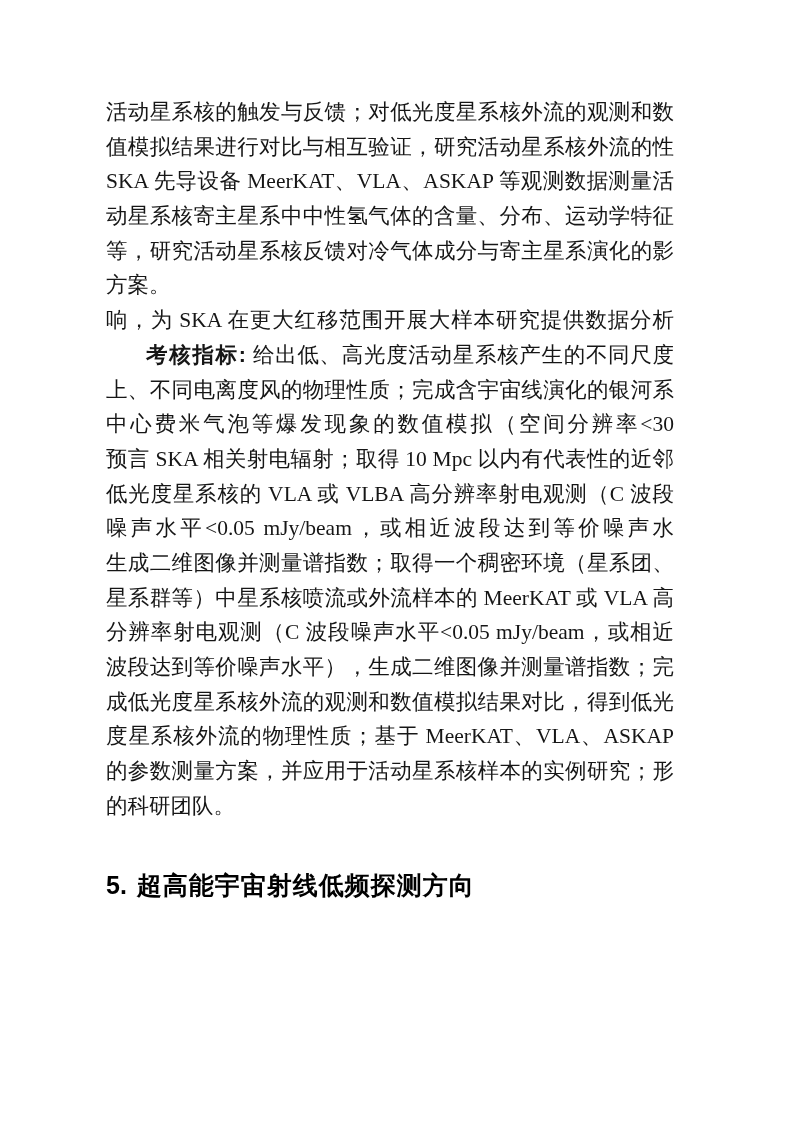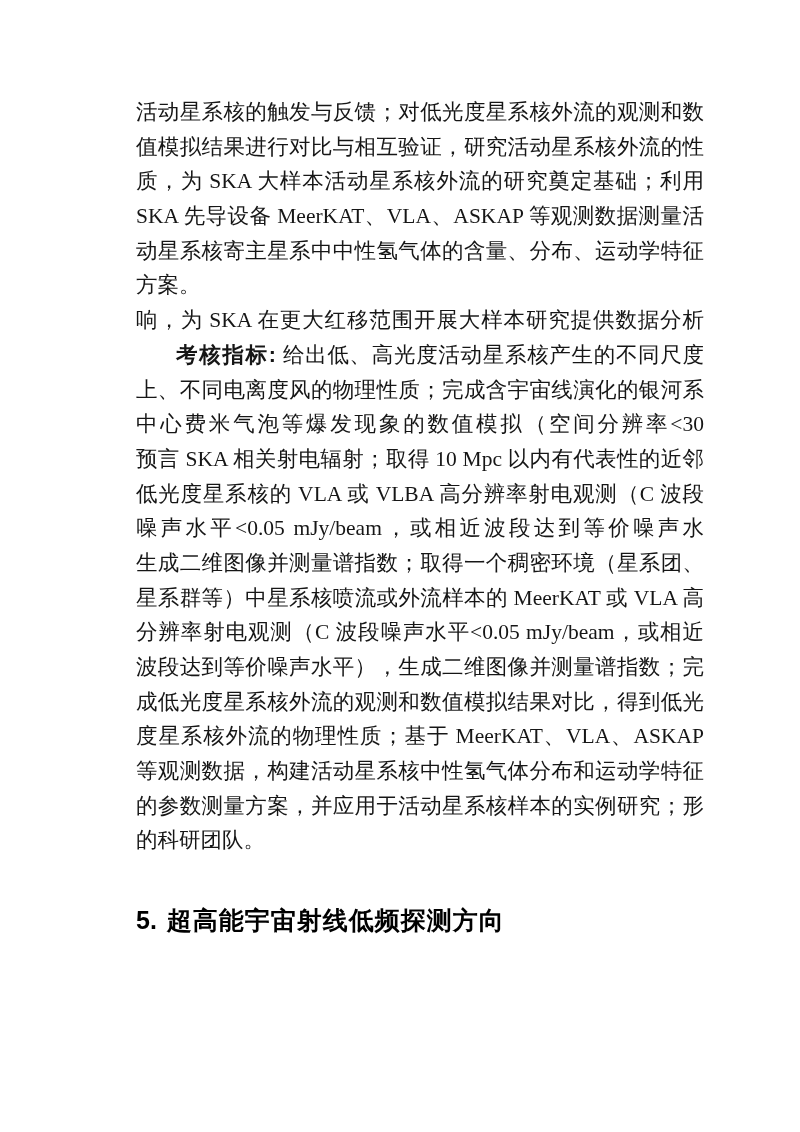--- a/index.html
+++ b/index.html
@@ -11,21 +11,21 @@
     position: relative;
     width: 800px;
     height: 1132px;
     background: #ffffff;
     overflow: hidden;
     font-family: "Liberation Serif", "DejaVu Serif", serif;
     color: #161616;
   }
   .text-block {
     position: absolute;
-    left: 136px;
+    left: 106px;
     top: 95px;
     width: 568px;
   }
   .para {
     margin: 0;
     padding: 0;
   }
   .line {
     font-size: 21.5px;
     line-height: 34.7px;
@@ -63,39 +63,38 @@
 </style>
 </head>
 <body>
 
 <div class="page">
   <div class="text-block">
     <div id="paragraphs">
         <div class="para">
           <div class="line">活动星系核的触发与反馈；对低光度星系核外流的观测和数</div>
           <div class="line">值模拟结果进行对比与相互验证，研究活动星系核外流的性</div>
-          <div class="line">质，为 SKA 大样本活动星系核外流的研究奠定基础；利用</div>
           <div class="line">SKA 先导设备 MeerKAT、VLA、ASKAP 等观测数据测量活</div>
           <div class="line">动星系核寄主星系中中性氢气体的含量、分布、运动学特征</div>
+          <div class="line">等，研究活动星系核反馈对冷气体成分与寄主星系演化的影</div>
           <div class="line last">方案。</div>
           <div class="line">响，为 SKA 在更大红移范围开展大样本研究提供数据分析</div>
         </div>
         <div class="para">
           <div class="line indent"><span class="lead-bold">考核指标:</span><span> 给出低、高光度活动星系核产生的不同尺度</span></div>
           <div class="line">上、不同电离度风的物理性质；完成含宇宙线演化的银河系</div>
           <div class="line">中心费米气泡等爆发现象的数值模拟（空间分辨率&lt;30 pc），</div>
           <div class="line">预言 SKA 相关射电辐射；取得 10 Mpc 以内有代表性的近邻</div>
           <div class="line">低光度星系核的 VLA 或 VLBA 高分辨率射电观测（C 波段</div>
           <div class="line">噪声水平&lt;0.05 mJy/beam，或相近波段达到等价噪声水平），</div>
           <div class="line">生成二维图像并测量谱指数；取得一个稠密环境（星系团、</div>
           <div class="line">星系群等）中星系核喷流或外流样本的 MeerKAT 或 VLA 高</div>
           <div class="line">分辨率射电观测（C 波段噪声水平&lt;0.05 mJy/beam，或相近</div>
           <div class="line">波段达到等价噪声水平），生成二维图像并测量谱指数；完</div>
           <div class="line">成低光度星系核外流的观测和数值模拟结果对比，得到低光</div>
           <div class="line">度星系核外流的物理性质；基于 MeerKAT、VLA、ASKAP</div>
-          <div class="line">等观测数据，构建活动星系核中性氢气体分布和运动学特征</div>
           <div class="line">的参数测量方案，并应用于活动星系核样本的实例研究；形</div>
           <div class="line last">的科研团队。</div>
         </div>
       </div>
     <h2 class="heading"><span class="num">5.</span><span>超高能宇宙射线低频探测方向</span></h2>
   </div>
 </div>
 
 </body></html>

